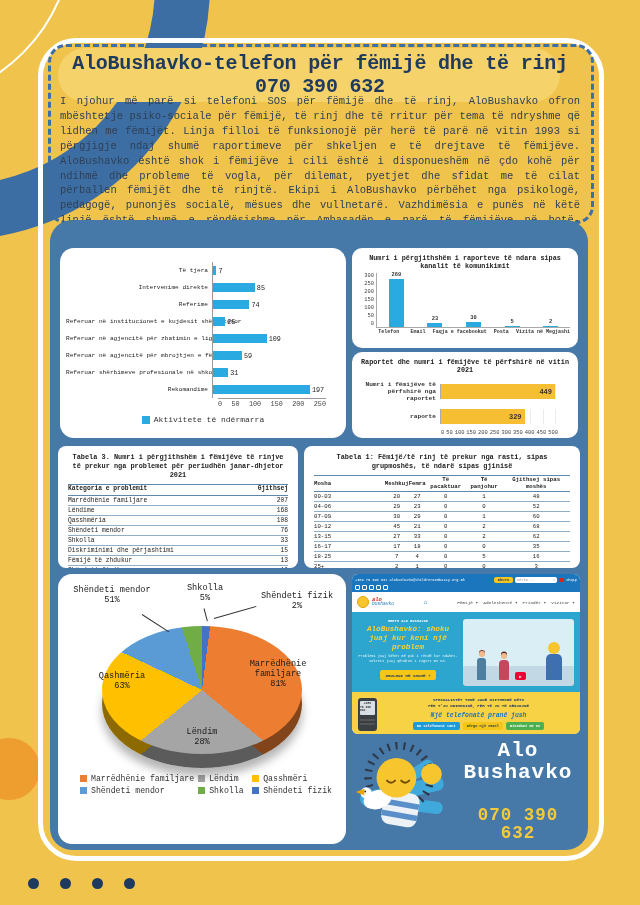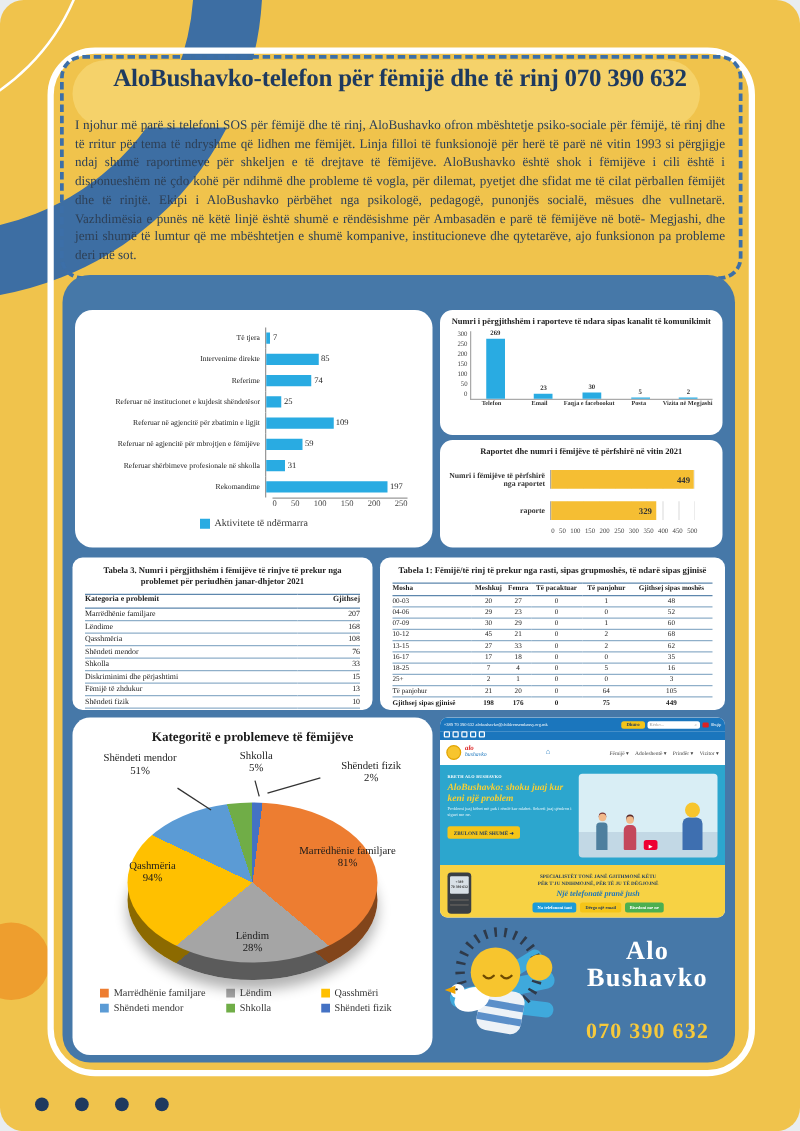--- a/index.html
+++ b/index.html
@@ -1,17 +1,17 @@
 <!DOCTYPE html>
 <html><head>
 <meta charset="utf-8">
 <style>
   html,body{margin:0;padding:0;background:#E9EDF0;}
   .page{position:relative;width:640px;height:905px;background:#F0C34C;overflow:hidden;
-        font-family:Liberation Serif, serif;border-radius:19px;}
+        font-family:Liberation Mono, monospace;}
   
   .ring{position:absolute;left:-300px;top:-270px;width:400px;height:400px;border-radius:50%;
         border:55px solid #3D6EA3;}
   .ring2{position:absolute;left:-270px;top:-240px;width:340px;height:340px;border-radius:50%;
         border:2px solid #fff;}
   .blob{position:absolute;left:58px;top:48px;width:502px;height:54px;background:#F5D26A;border-radius:40px;}
   .orangeblob{position:absolute;left:-22px;top:738px;width:62px;height:62px;border-radius:50%;background:#EE9E2E;}
   .frame{position:absolute;left:38px;top:38px;right:36px;bottom:44px;border:5px solid #fff;border-radius:38px;}
   .dots{position:absolute;left:28px;top:878px;display:flex;gap:21px;}
   .dots span{width:11px;height:11px;border-radius:50%;background:#1F3A5F;}
@@ -95,21 +95,21 @@
   .wm-social i{width:3px;height:3px;border:.5px solid #fff;border-radius:1px;}
   .wm-nav{background:#fff;height:20px;display:flex;align-items:center;padding:0 5px;gap:3px;}
   .wm-logoface{width:10px;height:10px;border-radius:50%;background:#F7C52E;border:1px solid #E2A400;display:inline-block;}
   .wm-logotxt{display:flex;flex-direction:column;line-height:1;}
   .wm-logotxt i{font-style:italic;font-weight:700;color:#D22;font-size:5.5px;}
   .wm-logotxt em{font-style:italic;color:#1B76BD;font-size:4.6px;}
   .wm-navitems{margin-left:auto;display:flex;gap:5px;font-size:4.4px;color:#444;}
   .wm-home{color:#1B76BD;font-size:6px;margin-left:auto;}
   .wm-navitems span{white-space:nowrap;}
   .wm-hero{background:#2CA6CE;height:80px;display:flex;padding:7px 6px 0;gap:5px;box-sizing:border-box;}
-  .wm-heroL{width:100px;}
+  .wm-heroL{width:100px;text-align:center;}
   .wm-kicker{font-size:3.4px;color:#fff;font-weight:700;letter-spacing:.2px;}
   .wm-heading{font-size:7.6px;font-weight:700;font-style:italic;color:#F7D034;line-height:1.2;margin:2px 0;}
   .wm-body{font-size:3.6px;color:#EAF6FB;line-height:1.3;}
   .wm-cta{background:#F5C518;color:#1F3A5F;font-size:4.2px;font-weight:700;display:inline-block;
           padding:2.5px 5px;border-radius:2px;margin-top:4px;}
   .wm-img{flex:1;background:linear-gradient(#D9EEF5 70%,#C2D8E5 70%);border-radius:3px;position:relative;margin-bottom:6px;}
   .wm-img .fig{position:absolute;bottom:6px;}
   .f-man{left:14px;width:9px;height:22px;background:#4E7F9E;border-radius:3px 3px 0 0;}
   .f-man::before{content:"";position:absolute;top:-7px;left:1.5px;width:6px;height:6px;border-radius:50%;background:#F2B98A;box-shadow:0 -1px 0 #733;}
   .f-wom{left:36px;width:10px;height:20px;background:#C4475B;border-radius:4px 4px 1px 1px;}
@@ -442,40 +442,39 @@
               <td>0</td>
               <td>75</td>
               <td>449</td>
             </tr>
           </tfoot>
         </table>
       </div>
 
     <div class="card c-pie">
       <div class="pietitle">
-        <div>Kategoritë e problemeve të fëmijëve</div>
       </div>
       <div class="piewrap" id="piewrap">
         <div class="pie pieside" id="pieside" style="background: conic-gradient(rgb(68, 114, 196) 0deg, rgb(68, 114, 196) 7.2deg, rgb(237, 125, 49) 7.2deg, rgb(237, 125, 49) 129.6deg, rgb(165, 165, 165) 129.6deg, rgb(165, 165, 165) 230.4deg, rgb(255, 192, 0) 230.4deg, rgb(255, 192, 0) 295.2deg, rgb(91, 155, 213) 295.2deg, rgb(91, 155, 213) 342deg, rgb(112, 173, 71) 342deg, rgb(112, 173, 71) 360deg);"></div>
         <div class="pie pietop" id="pietop" style="background: conic-gradient(rgb(68, 114, 196) 0deg, rgb(68, 114, 196) 7.2deg, rgb(237, 125, 49) 7.2deg, rgb(237, 125, 49) 129.6deg, rgb(165, 165, 165) 129.6deg, rgb(165, 165, 165) 230.4deg, rgb(255, 192, 0) 230.4deg, rgb(255, 192, 0) 295.2deg, rgb(91, 155, 213) 295.2deg, rgb(91, 155, 213) 342deg, rgb(112, 173, 71) 342deg, rgb(112, 173, 71) 360deg);"></div>
       <div class="callout" style="left: 196px; top: 8px; width: 86px;">
             <div>Shëndeti fizik</div>
             <div>2%</div>
           </div>
           <div class="callout" style="left: 170px; top: 76px; width: 100px;">
             <div>Marrëdhënie familjare</div>
             <div>81%</div>
           </div>
           <div class="callout" style="left: 100px; top: 144px; width: 88px;">
             <div>Lëndim</div>
             <div>28%</div>
           </div>
           <div class="callout" style="left: 24px; top: 88px; width: 80px;">
             <div>Qashmëria</div>
-            <div>94%</div>
+            <div>63%</div>
           </div>
           <div class="callout" style="left: 4px; top: 2px; width: 100px;">
             <div>Shëndeti mendor</div>
             <div>51%</div>
           </div>
           <div class="callout" style="left: 116px; top: 0px; width: 62px;">
             <div>Shkolla</div>
             <div>5%</div>
           </div>
           <div class="lead" style="left: 156px; top: 34px; width: 44px; transform: rotate(-16deg);"></div>

